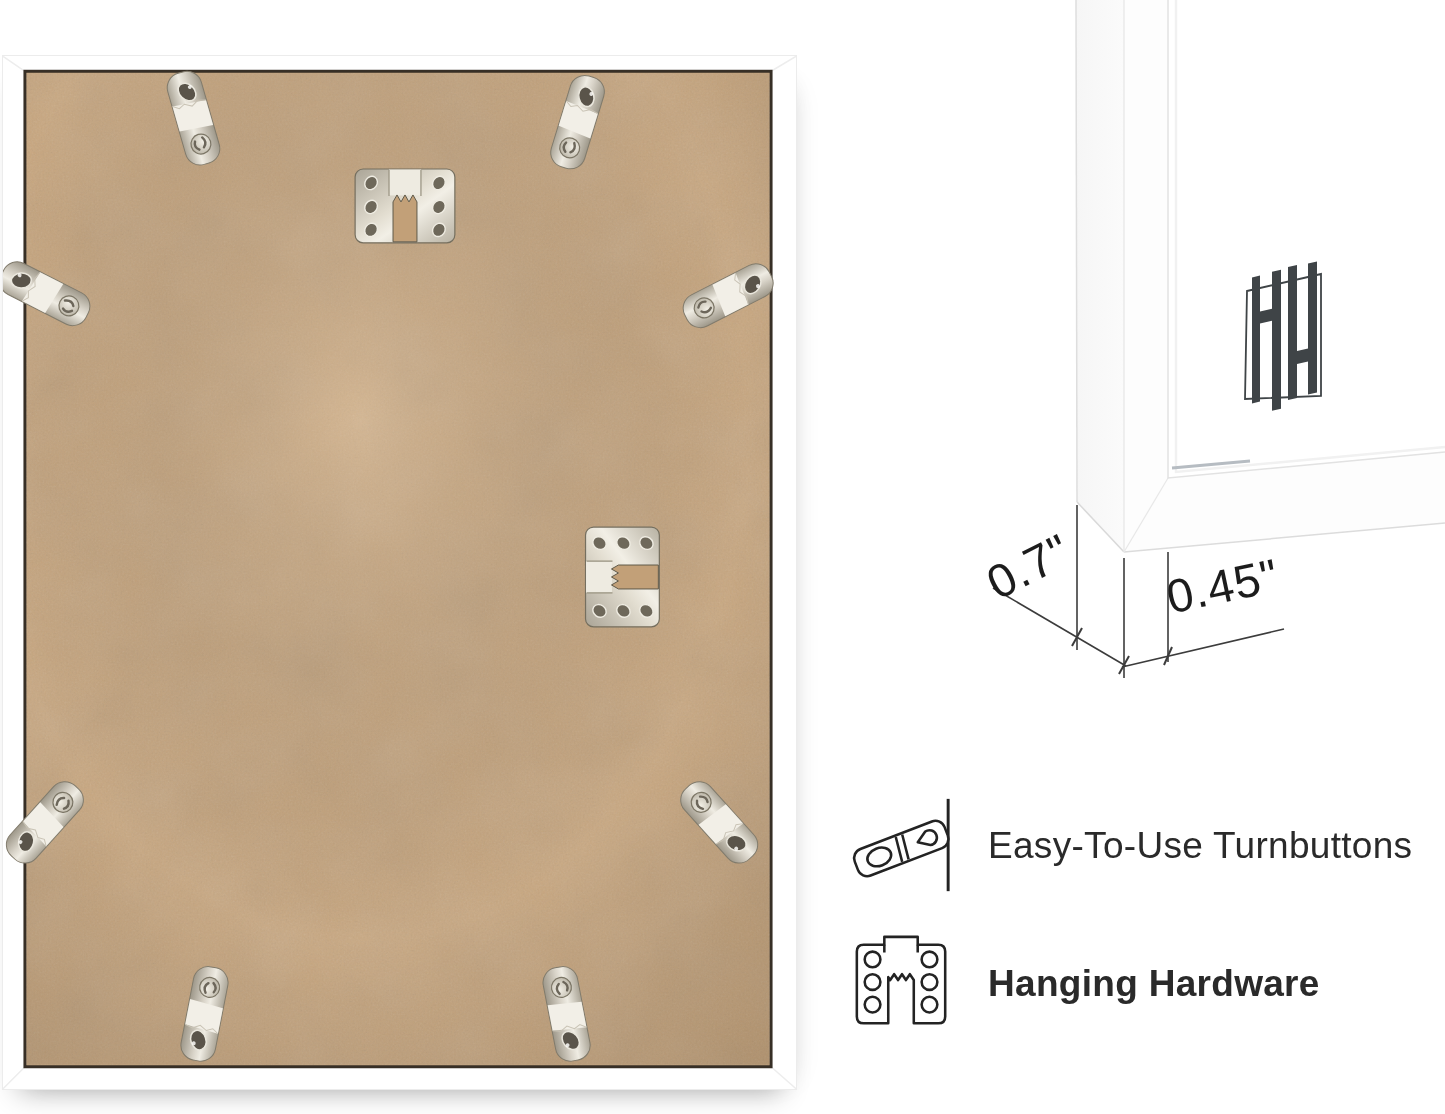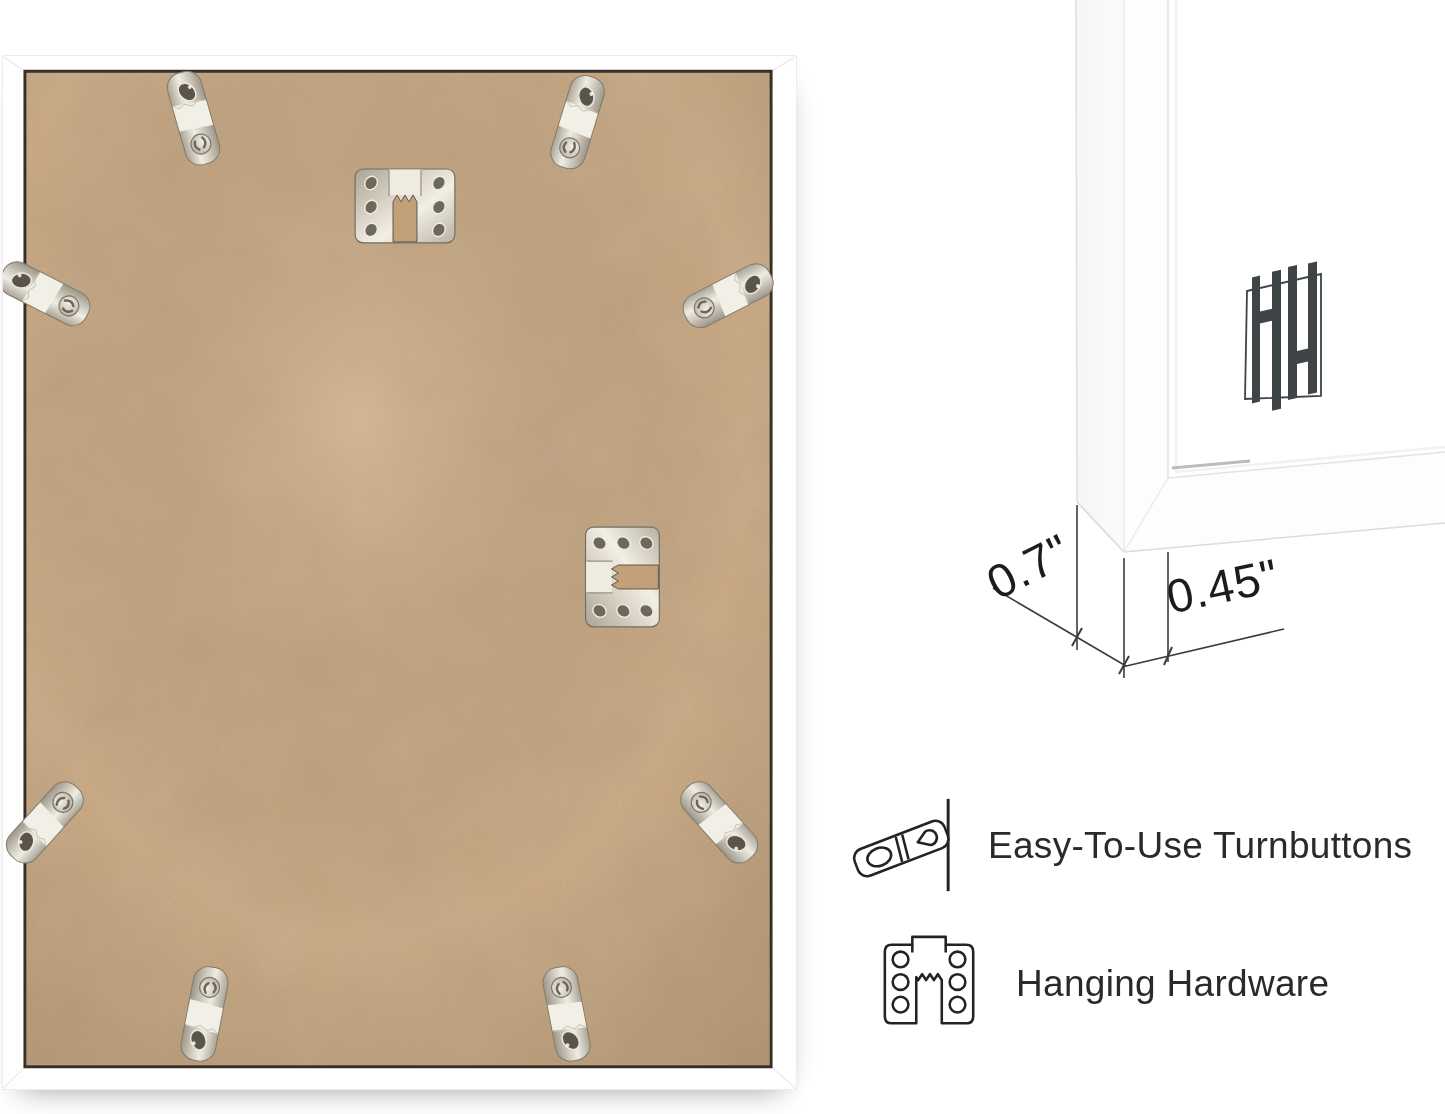--- a/index.html
+++ b/index.html
@@ -8,21 +8,21 @@
   .stage{position:absolute;inset:0;}
   
   .photo{position:absolute;left:2px;top:55px;width:795px;height:1035px;
          box-sizing:border-box;background:#ffffff;border:1px solid #ececec;
          box-shadow:0 18px 26px -16px rgba(0,0,0,.30), 16px 10px 30px -24px rgba(0,0,0,.14);}
   
   .corner{position:absolute;left:980px;top:0;width:465px;height:710px;}
   
   .feature-row{position:absolute;display:flex;align-items:center;gap:32px;height:108px;}
   .feature-row.row1{left:848px;top:792px;text-align:center;}
-  .feature-row.row2{left:876px;top:930px;}
+  .feature-row.row2{left:848px;top:930px;font-weight:bold;}
   .f-icon{width:108px;height:108px;flex:0 0 auto;}
   .f-label{font-size:37px;color:#2a2a2a;letter-spacing:.3px;white-space:nowrap;}
   .dim-label{font-size:47px;fill:#1c1c1c;letter-spacing:1px;}
 </style>
 </head>
 <body>
 
 <div class="stage">
 
   <svg class="photo" viewBox="0 0 795 1035">

